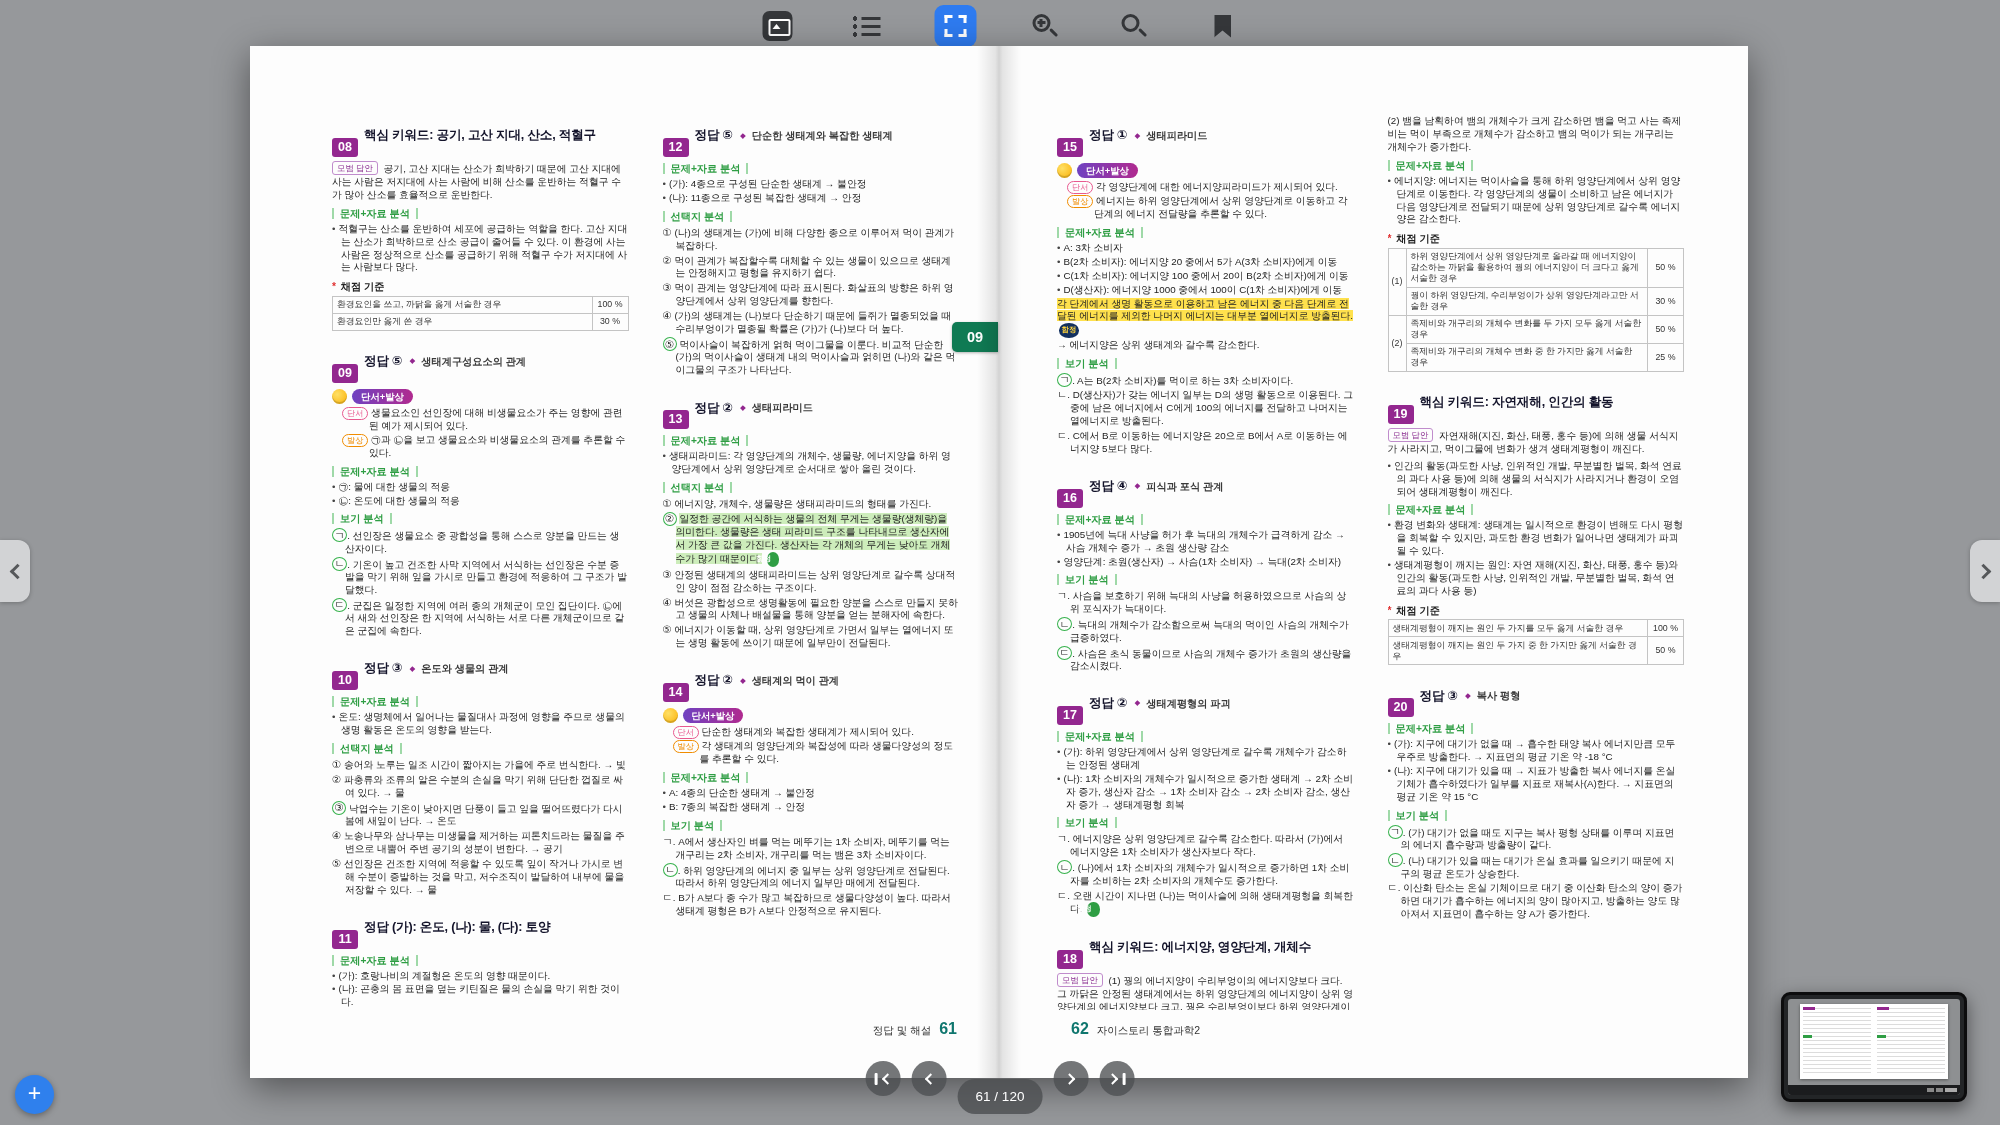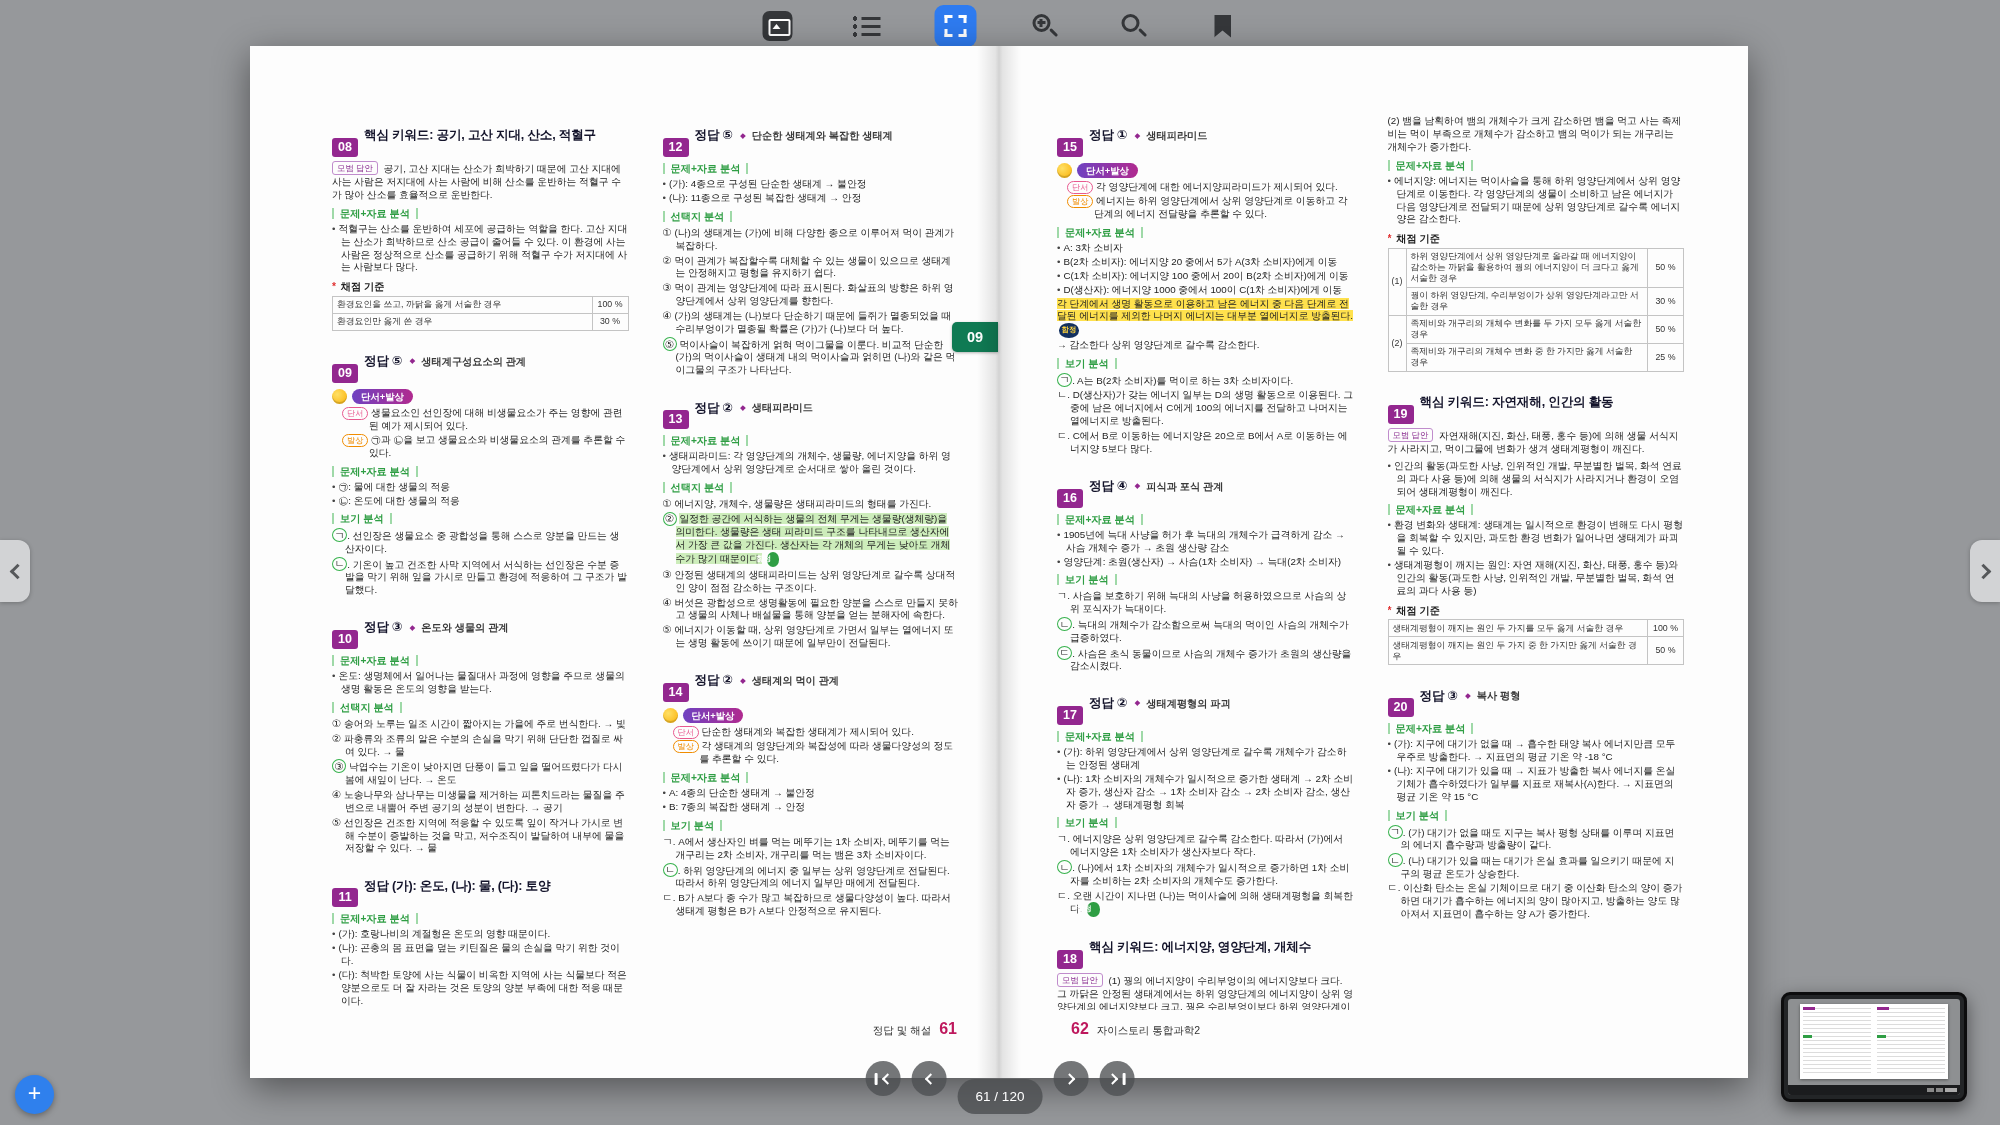--- a/index.html
+++ b/index.html
@@ -87,21 +87,21 @@
   .pit-d{background:#12305f;color:#ffd43b;}
 
   .score{margin:6px 0 2px;font-weight:bold;font-size:10.2px;color:#222;}
   .star{color:#e03131;font-weight:bold;margin-right:2px;}
   .tb{width:100%;border-collapse:collapse;margin:2px 0 5px;font-size:8.8px;line-height:11px;color:#333;}
   .tb td{border:1px solid #c4c4c4;padding:2.5px 4px;}
   .tb .tp{width:36px;text-align:center;white-space:nowrap;}
   .gtb .tg{width:18px;text-align:center;padding:2px 1px;}
 
   .foot{position:absolute;bottom:40px;font-size:10.5px;color:#333;display:flex;align-items:baseline;gap:8px;}
-  .foot .pnum{font-size:16px;font-weight:bold;color:#be185d;}
+  .foot .pnum{font-size:16px;font-weight:bold;color:#0f766e;}
   .foot-l{right:42px;}
   .foot-r{left:72px;}
 
   .stab{position:absolute;left:702px;top:276px;width:46px;height:30px;background:#0f7a53;color:#fff;font-weight:bold;font-size:14.5px;display:flex;align-items:center;justify-content:center;border-radius:5px 0 0 5px;box-shadow:0 1px 3px rgba(0,0,0,.3);}
 
   
   .pager{position:absolute;left:50%;bottom:11px;transform:translateX(-50%);display:flex;align-items:center;gap:11px;}
   .pbtn{width:35px;height:35px;border-radius:50%;background:rgba(77,79,82,.78);display:flex;align-items:center;justify-content:center;cursor:pointer;}
   .pbtn .chev{width:8px;height:8px;border-left:2.6px solid #fff;border-bottom:2.6px solid #fff;}
   .pbtn .cl{transform:rotate(45deg);margin-left:3px;}
@@ -203,20 +203,21 @@
             <span class="cluepill">단서+발상</span>
           </div>
           <p class="clue"><span class="ctag ctag-d">단서</span> 생물요소인 선인장에 대해 비생물요소가 주는 영향에 관련된 예가 제시되어 있다.</p>
           <p class="clue"><span class="ctag ctag-b">발상</span> ㉠과 ㉡을 보고 생물요소와 비생물요소의 관계를 추론할 수 있다.</p>
           <p class="sec"><span class="sect">문제+자료 분석</span></p>
           <p class="bl"><span class="bdot">•</span><span>㉠: 물에 대한 생물의 적응</span></p>
           <p class="bl"><span class="bdot">•</span><span>㉡: 온도에 대한 생물의 적응</span></p>
           <p class="sec"><span class="sect">보기 분석</span></p>
           <p class="it"><span class="mk ok">ㄱ</span>. <span>선인장은 생물요소 중 광합성을 통해 스스로 양분을 만드는 생산자이다.</span></p>
           <p class="it"><span class="mk ok">ㄴ</span>. <span>기온이 높고 건조한 사막 지역에서 서식하는 선인장은 수분 증발을 막기 위해 잎을 가시로 만들고 환경에 적응하여 그 구조가 발달했다.</span></p>
+          <p class="it"><span class="mk ok">ㄷ</span>. <span>군집은 일정한 지역에 여러 종의 개체군이 모인 집단이다. ㉡에서 새와 선인장은 한 지역에 서식하는 서로 다른 개체군이므로 같은 군집에 속한다.</span></p>
           <div class="bhead">
             <span class="nbadge">10</span>
             <span class="ansl">정답 ③</span>
             <span class="dia">◆</span>
             <span class="topic">온도와 생물의 관계</span>
           </div>
           <p class="sec"><span class="sect">문제+자료 분석</span></p>
           <p class="bl"><span class="bdot">•</span><span>온도: 생명체에서 일어나는 물질대사 과정에 영향을 주므로 생물의 생명 활동은 온도의 영향을 받는다.</span></p>
           <p class="sec"><span class="sect">선택지 분석</span></p>
           <p class="it"><span class="mk">①</span> <span>송어와 노루는 일조 시간이 짧아지는 가을에 주로 번식한다. → 빛</span></p>
@@ -303,21 +304,21 @@
             <span class="cluepill">단서+발상</span>
           </div>
           <p class="clue"><span class="ctag ctag-d">단서</span> 각 영양단계에 대한 에너지양피라미드가 제시되어 있다.</p>
           <p class="clue"><span class="ctag ctag-b">발상</span> 에너지는 하위 영양단계에서 상위 영양단계로 이동하고 각 단계의 에너지 전달량을 추론할 수 있다.</p>
           <p class="sec"><span class="sect">문제+자료 분석</span></p>
           <p class="bl"><span class="bdot">•</span><span>A: 3차 소비자</span></p>
           <p class="bl"><span class="bdot">•</span><span>B(2차 소비자): 에너지양 20 중에서 5가 A(3차 소비자)에게 이동</span></p>
           <p class="bl"><span class="bdot">•</span><span>C(1차 소비자): 에너지양 100 중에서 20이 B(2차 소비자)에게 이동</span></p>
           <p class="bl"><span class="bdot">•</span><span>D(생산자): 에너지양 1000 중에서 100이 C(1차 소비자)에게 이동</span></p>
           <p class="pl"><span><span class="hl-y">각 단계에서 생명 활동으로 이용하고 남은 에너지 중 다음 단계로 전달된 에너지를 제외한 나머지 에너지는 대부분 열에너지로 방출된다.</span> <span class="pit pit-d">함정</span></span></p>
-          <p class="pl"><span>→ 감소한다 상위 영양단계로 갈수록 감소한다.</span></p>
+          <p class="pl"><span>→ 에너지양은 상위 생태계와 갈수록 감소한다.</span></p>
           <p class="sec"><span class="sect">보기 분석</span></p>
           <p class="it"><span class="mk ok">ㄱ</span>. <span>A는 B(2차 소비자)를 먹이로 하는 3차 소비자이다.</span></p>
           <p class="it"><span class="mk">ㄴ</span>. <span>D(생산자)가 갖는 에너지 일부는 D의 생명 활동으로 이용된다. 그 중에 남은 에너지에서 C에게 100의 에너지를 전달하고 나머지는 열에너지로 방출된다.</span></p>
           <p class="it"><span class="mk">ㄷ</span>. <span>C에서 B로 이동하는 에너지양은 20으로 B에서 A로 이동하는 에너지양 5보다 많다.</span></p>
           <div class="bhead">
             <span class="nbadge">16</span>
             <span class="ansl">정답 ④</span>
             <span class="dia">◆</span>
             <span class="topic">피식과 포식 관계</span>
           </div>

